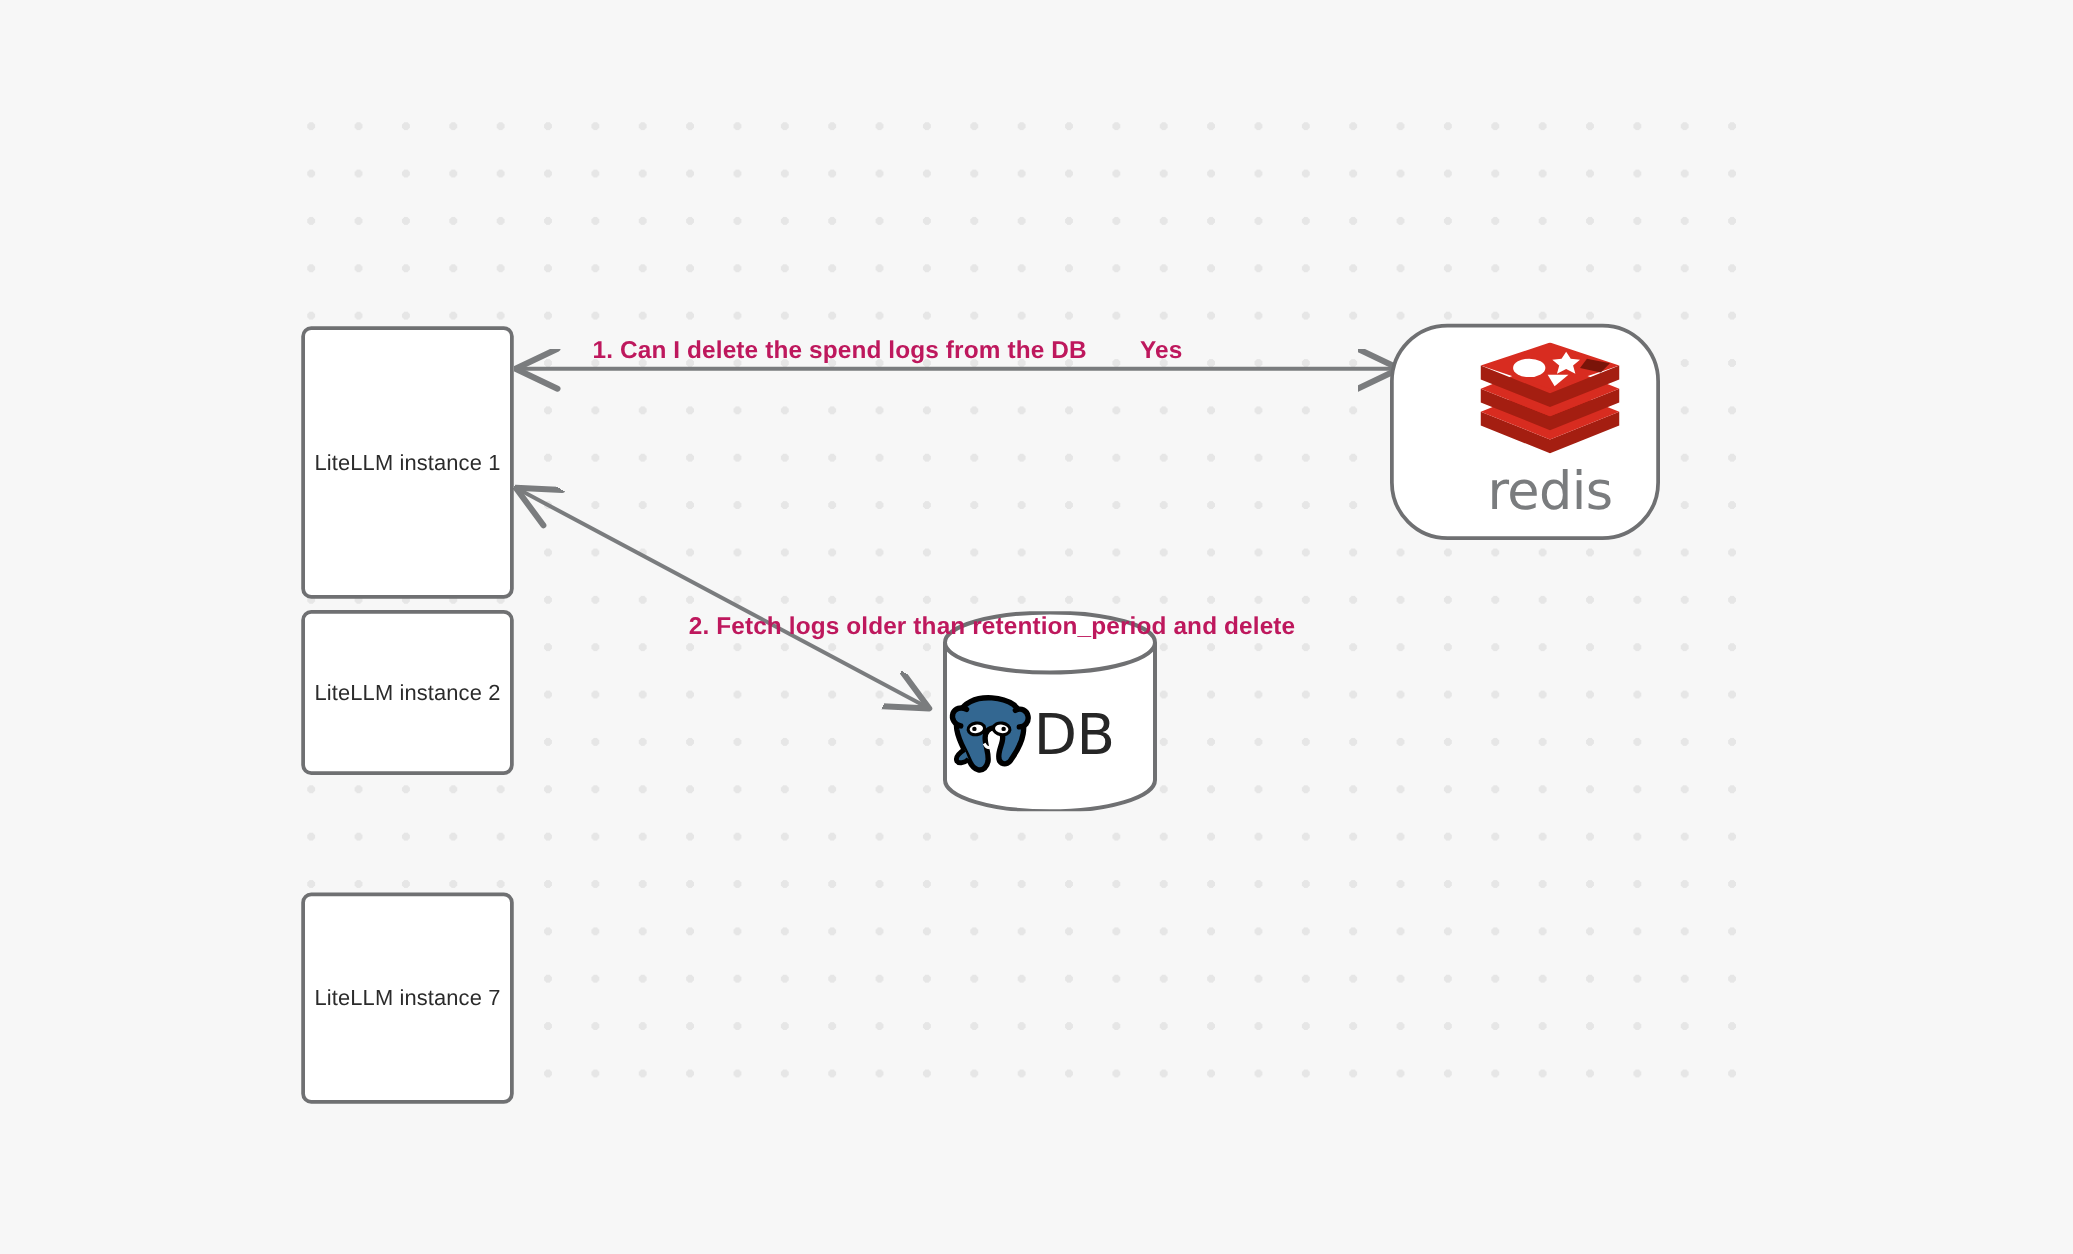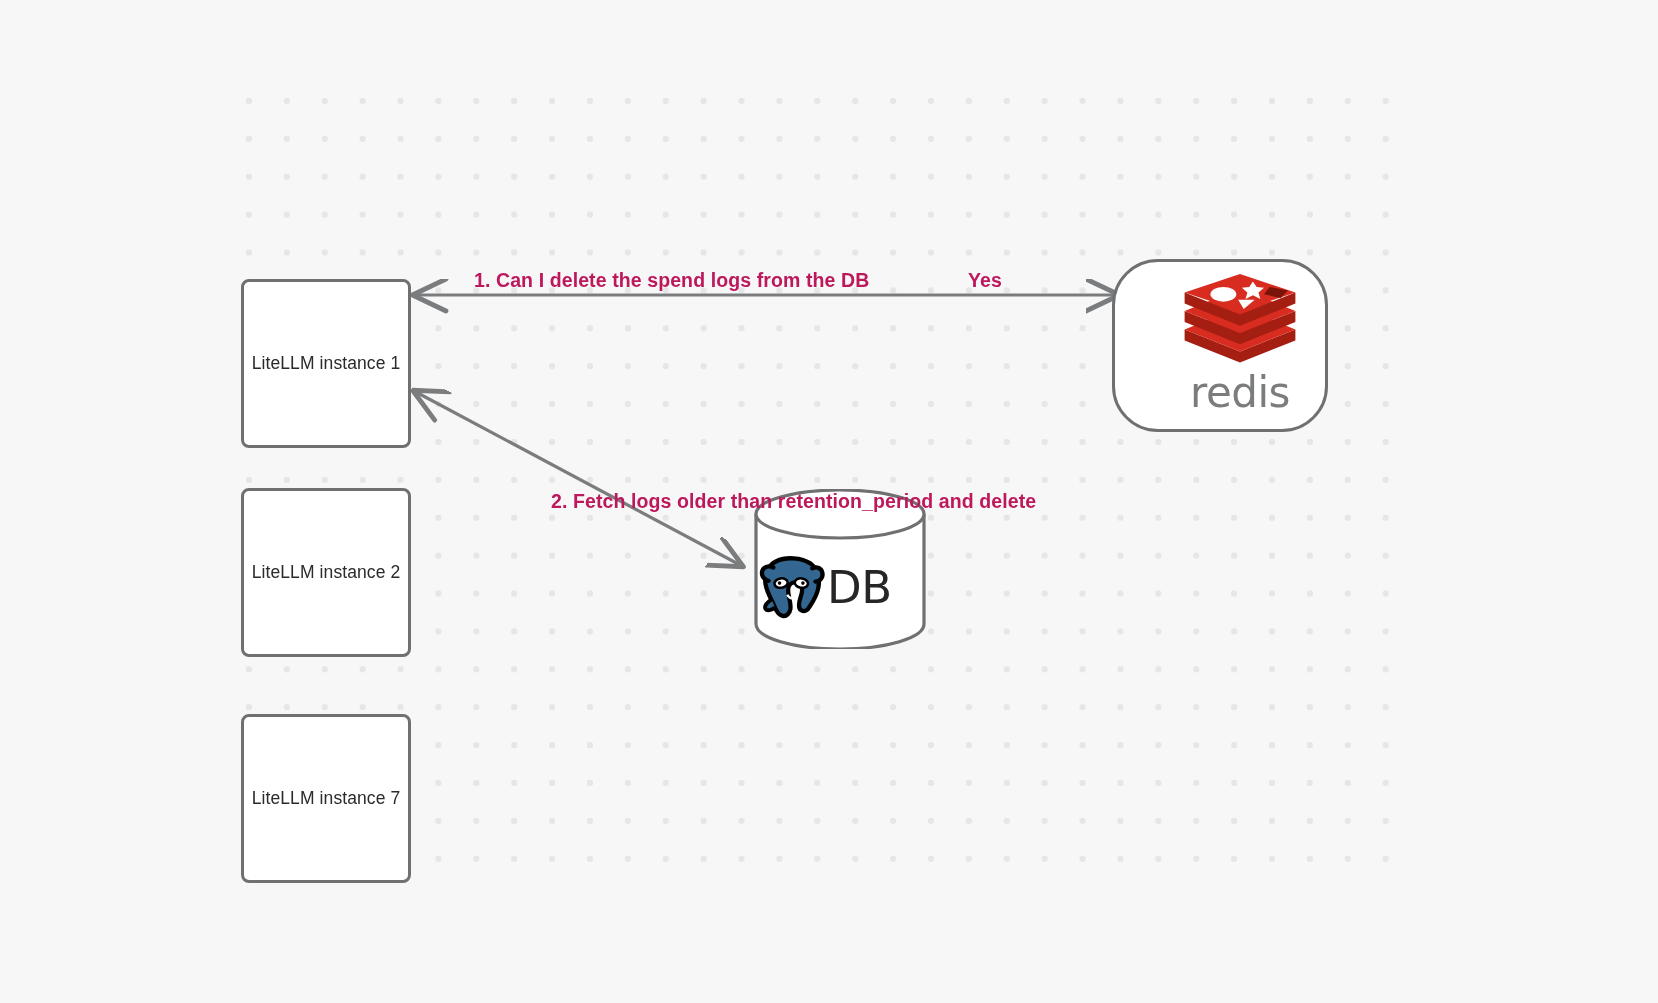--- a/index.html
+++ b/index.html
@@ -148,25 +148,25 @@
       </marker>
     </defs>
 
       redis (horizontal, double arrow) --&gt;
     <line x1="414" y1="295" x2="1118" y2="295" stroke="#7a7c7e" stroke-width="3.2" marker-start="url(#arrow-left)" marker-end="url(#arrow-right)"></line>
 
      database (diagonal, double arrow) --&gt;
     <line x1="414" y1="391" x2="742" y2="566" stroke="#7a7c7e" stroke-width="3.2" marker-start="url(#arrow-left)" marker-end="url(#arrow-right)"></line>
   </svg>
 
-  <div class="node instance-box" style="left:241px; top:279px; width:170px; height:169px;">
+  <div class="node instance-box" style="left:241px; top:261px; width:170px; height:218px;">
     <span class="instance-label">LiteLLM instance 1</span>
   </div>
 
-  <div class="node instance-box" style="left:241px; top:488px; width:170px; height:169px;">
+  <div class="node instance-box" style="left:241px; top:488px; width:170px; height:132px;">
     <span class="instance-label">LiteLLM instance 2</span>
   </div>
 
   <div class="node instance-box" style="left:241px; top:714px; width:170px; height:169px;">
     <span class="instance-label">LiteLLM instance 7</span>
   </div>
 
   <div class="node redis-box" style="left:1112px; top:259px; width:216px; height:173px;">
     <div class="redis-logo-wrap">
 
@@ -219,17 +219,17 @@
         </g>
         <path d="M44 60 C47 66 53 66 56 60" fill="none" stroke="#ffffff" stroke-width="3"></path>
         <path d="M24 66 C18 70 14 74 16 78 C18 81 24 80 28 76" fill="#336791" stroke="#000000" stroke-width="5" stroke-linejoin="round"></path>
       </svg>
       <span class="db-text">DB</span>
     </div>
   </div>
 
   <div class="edge-label" style="left:474px; top:269px;">1.  Can I delete the spend logs from the DB</div>
 
-  <div class="edge-label" style="left:968px; top:269px;">Yes</div>
+  <div class="edge-label" style="left:912px; top:269px;">Yes</div>
 
   <div class="edge-label" style="left:551px; top:446px;margin-top:44px;">2.  Fetch logs older than retention_period and delete</div>
 
 </div>
 
 </body></html>

